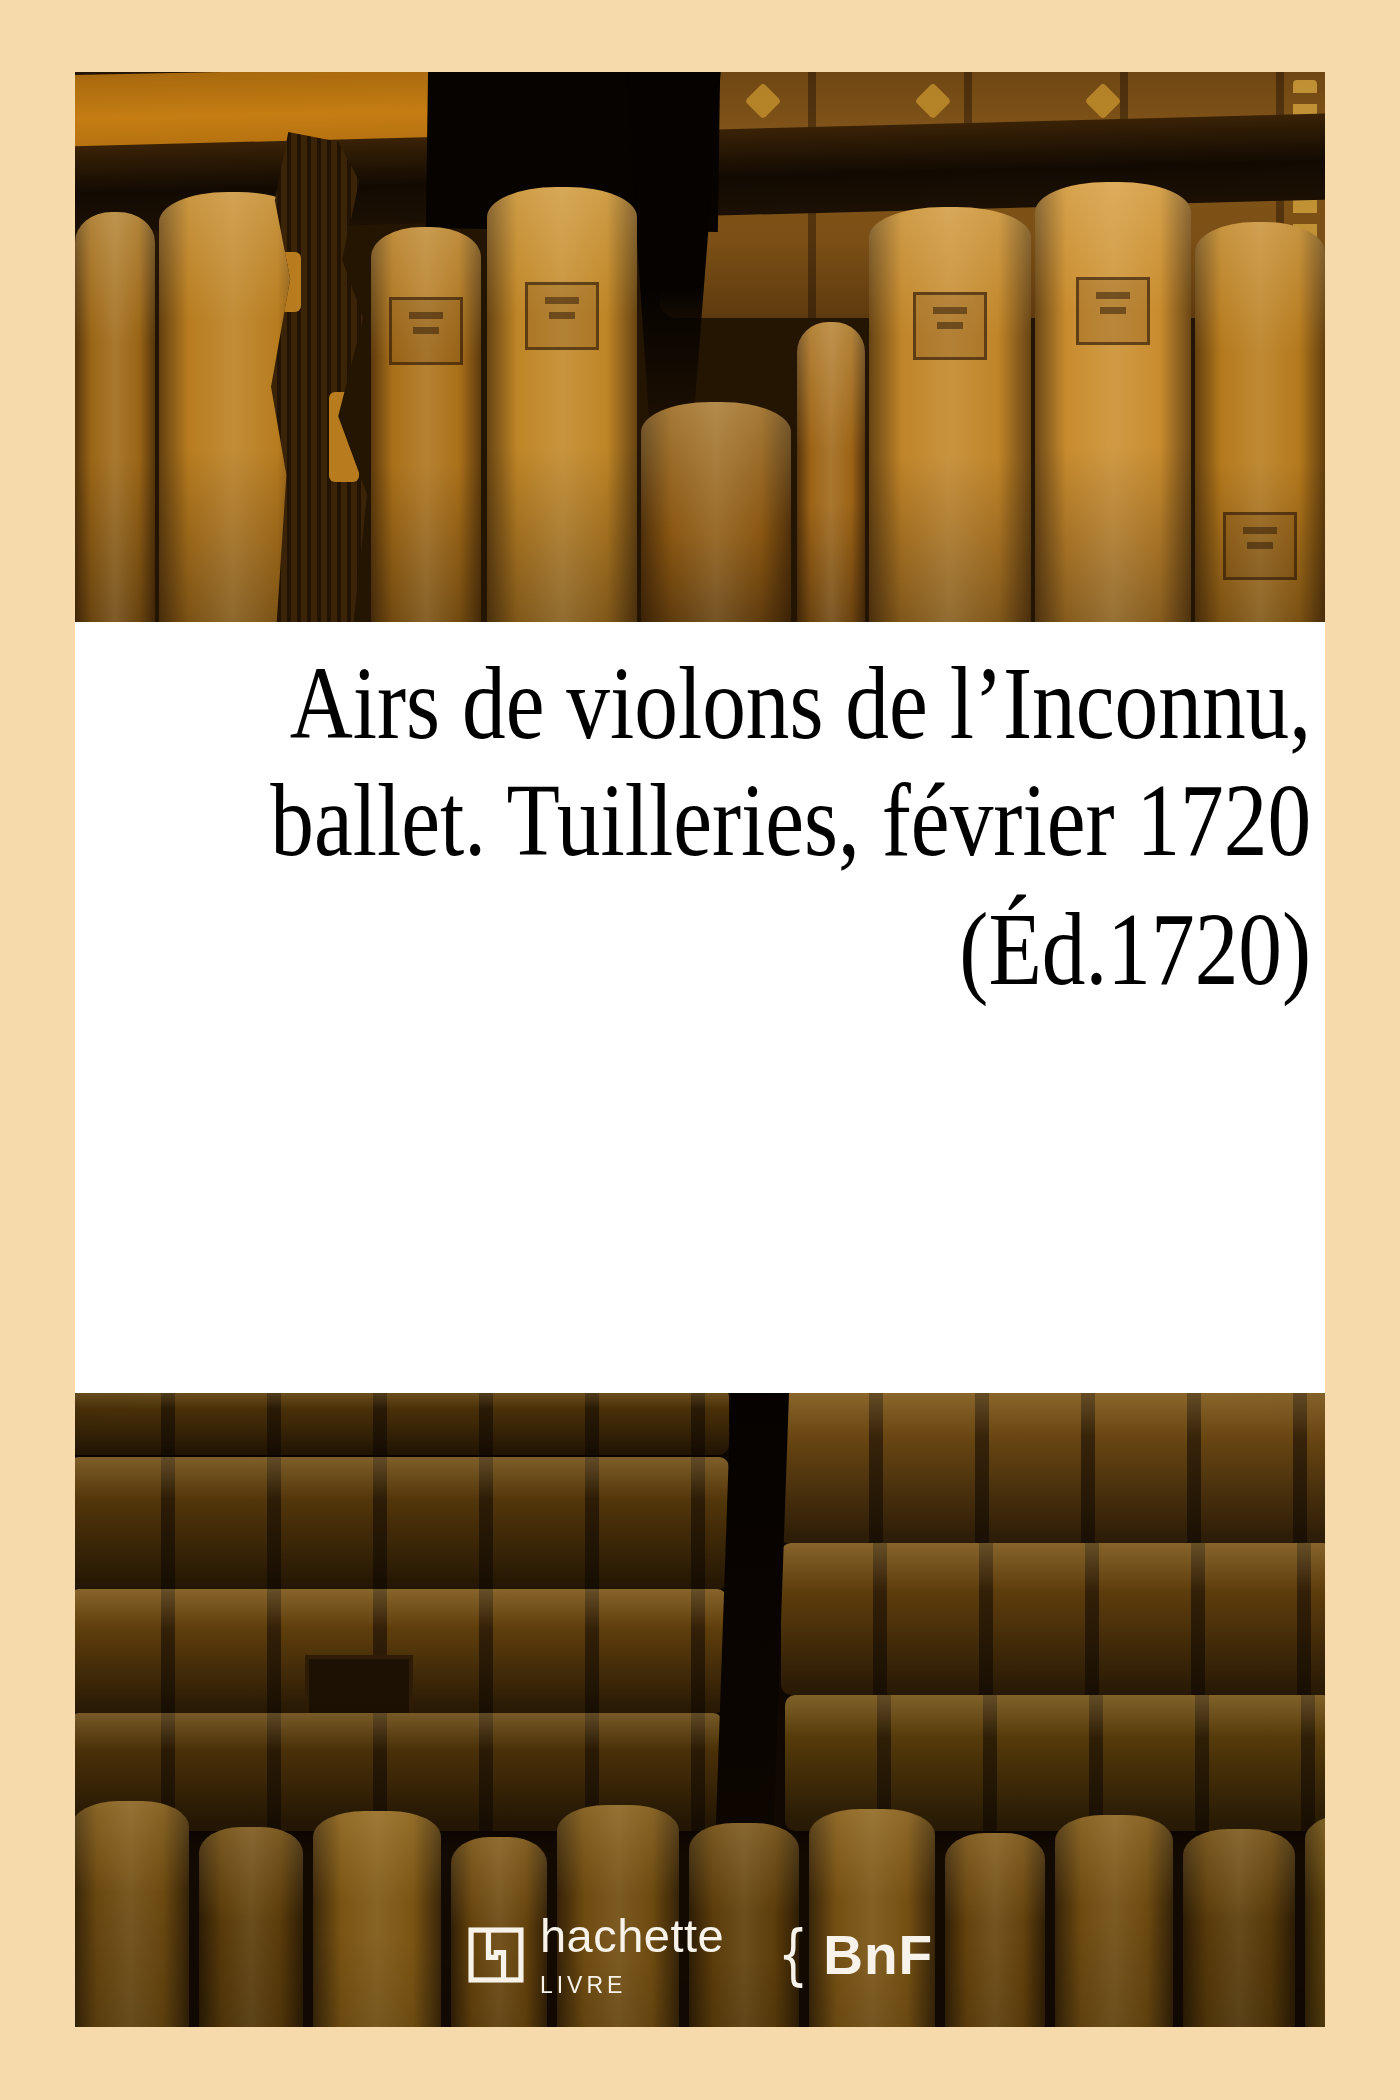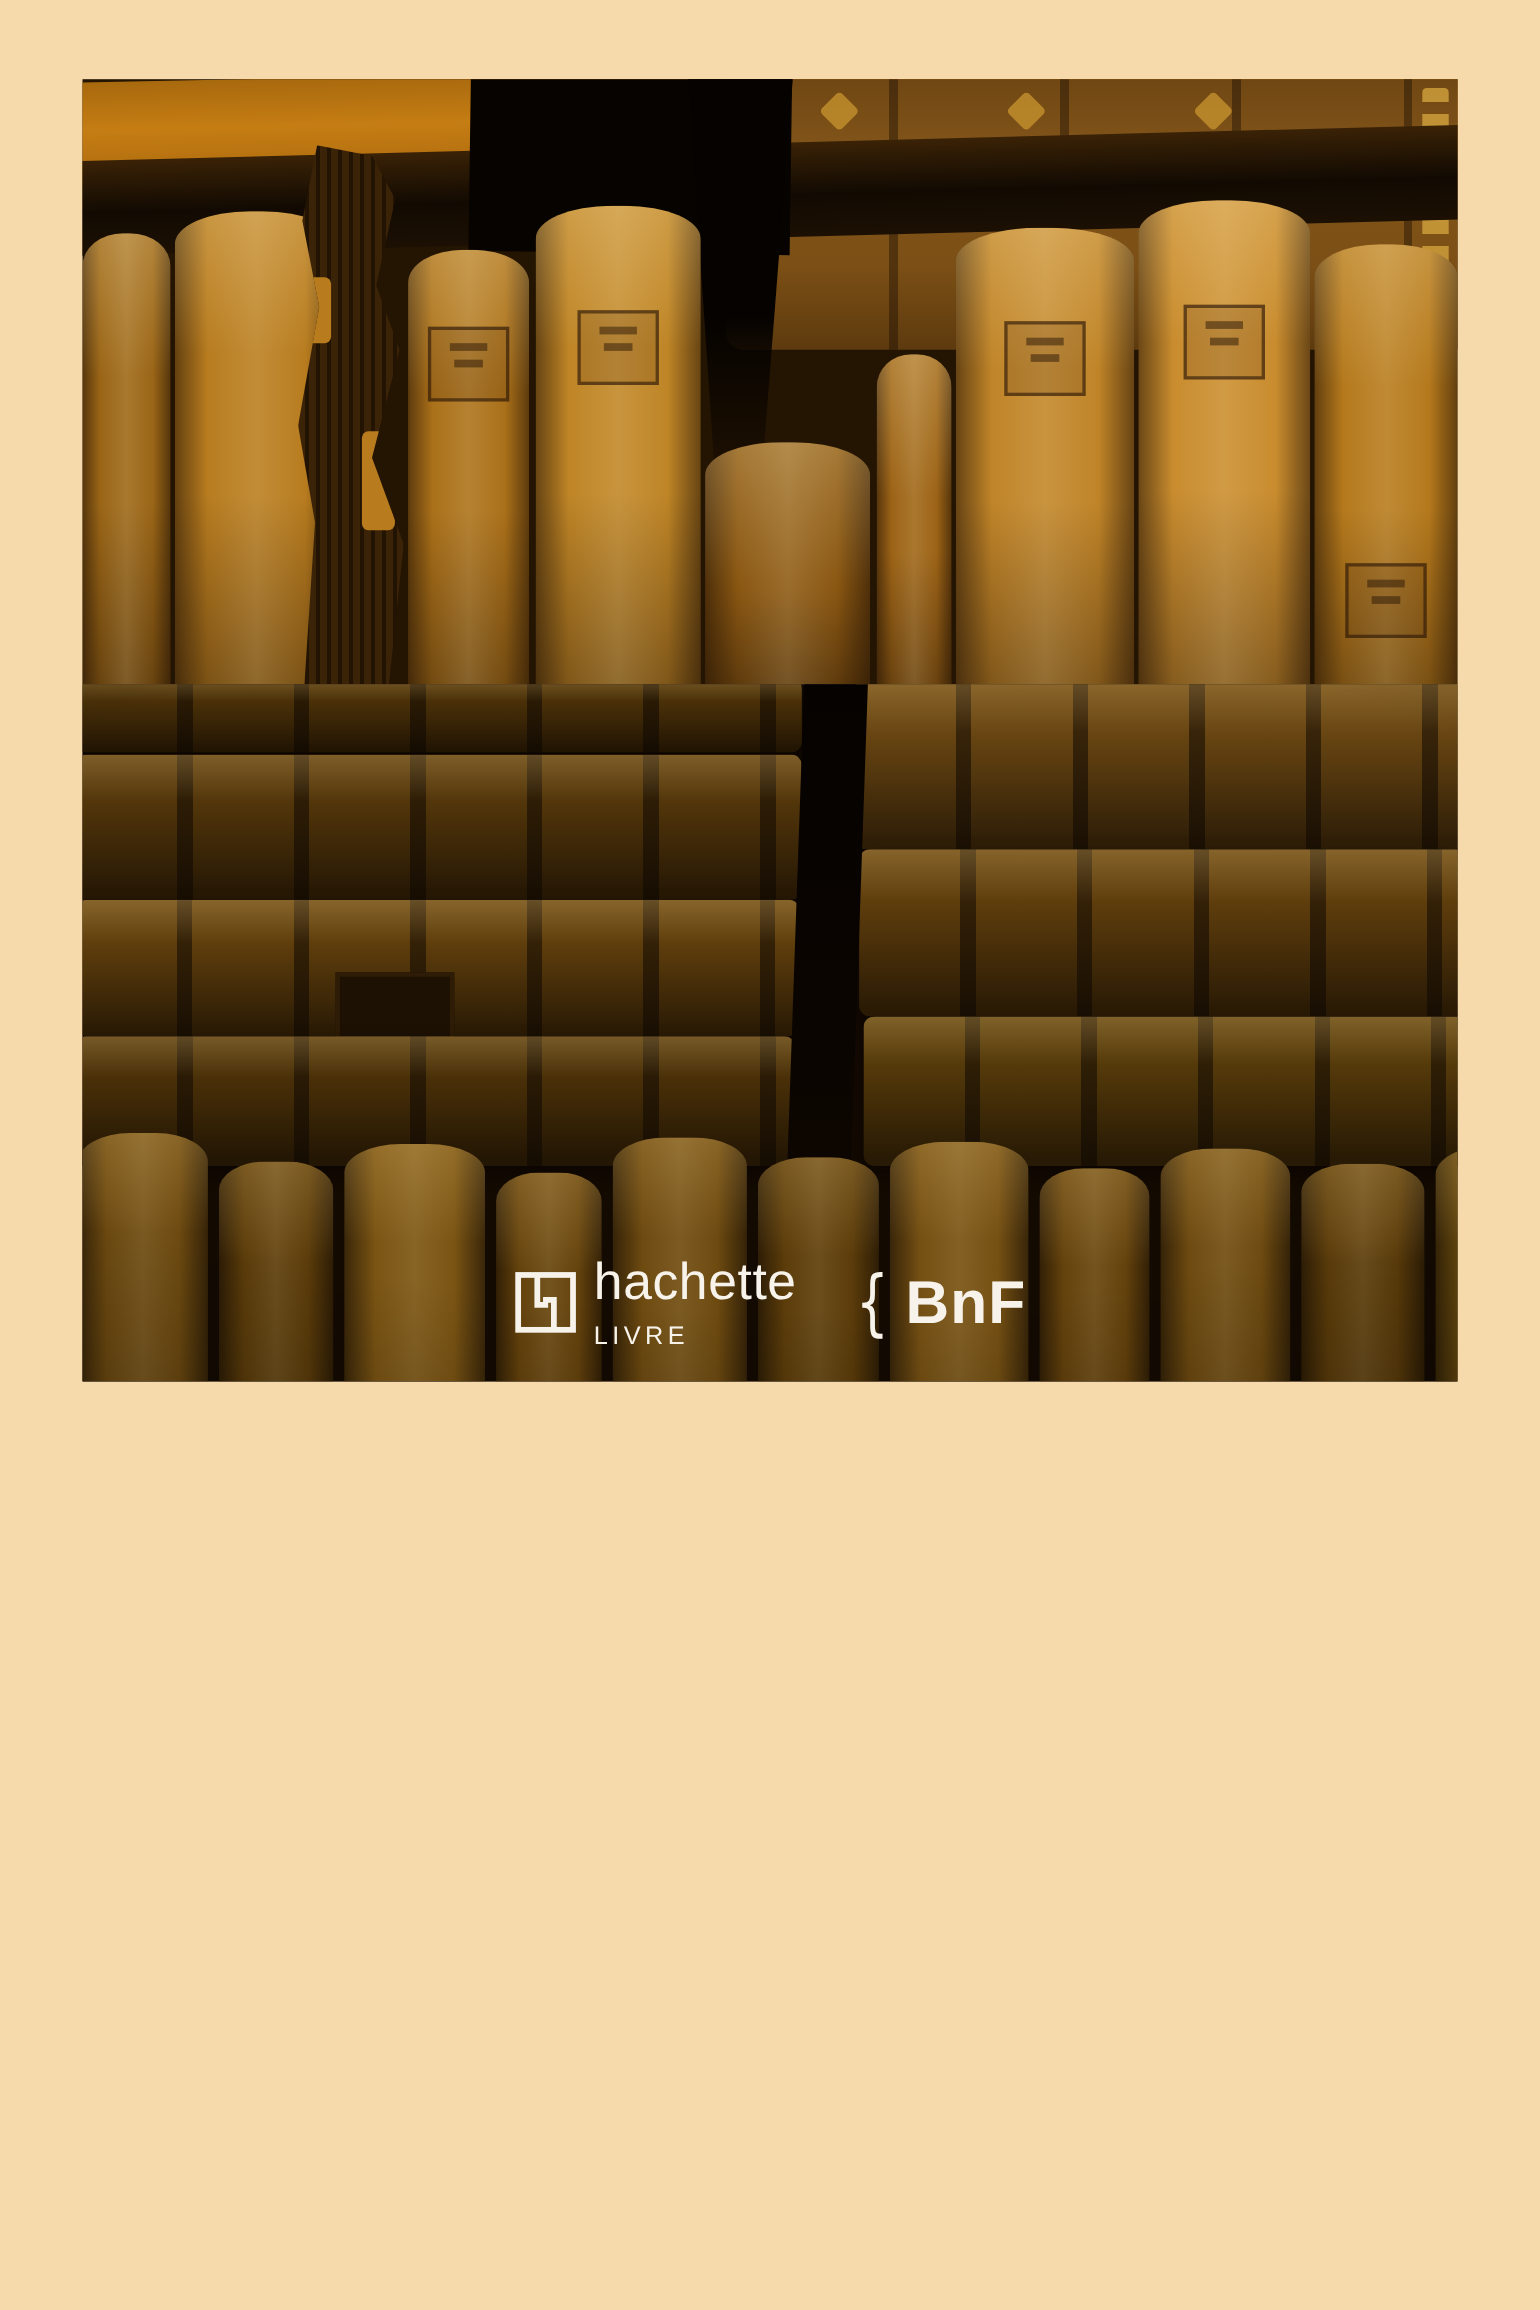--- a/index.html
+++ b/index.html
@@ -133,20 +133,27 @@
           </span>
       </div>
       <div class="spine" style="left:1120px;width:130px;top:150px;background-color:#b5791c">
         <span class="label" style="top:290px">
             <i></i>
             <i></i>
           </span>
       </div>
     </div>
 
+    <div class="band">
+      <div class="title">
+        <div class="line">Airs de violons de l’Inconnu,</div>
+        <div class="line">ballet. Tuilleries, février 1720</div>
+        <div class="line edition">(Éd.1720)</div>
+      </div>
+    </div>
 
     <div class="photo photo-bottom">
       <div class="bb-row" style="left:-6px;top:-6px;width:660px;height:68px;background-color:#4a3008"></div>
       <div class="bb-row" style="left:-6px;top:64px;width:660px;height:132px;background-color:#53360a"></div>
       <div class="bb-row" style="left:-6px;top:196px;width:658px;height:124px;background-color:#5f3e0c">
         <span class="tome"></span>
       </div>
       <div class="bb-row" style="left:-6px;top:320px;width:654px;height:118px;background-color:#4a3008"></div>
 
       <div class="bb-row" style="left:702px;top:-6px;width:556px;height:156px;background-color:#694612"></div>

